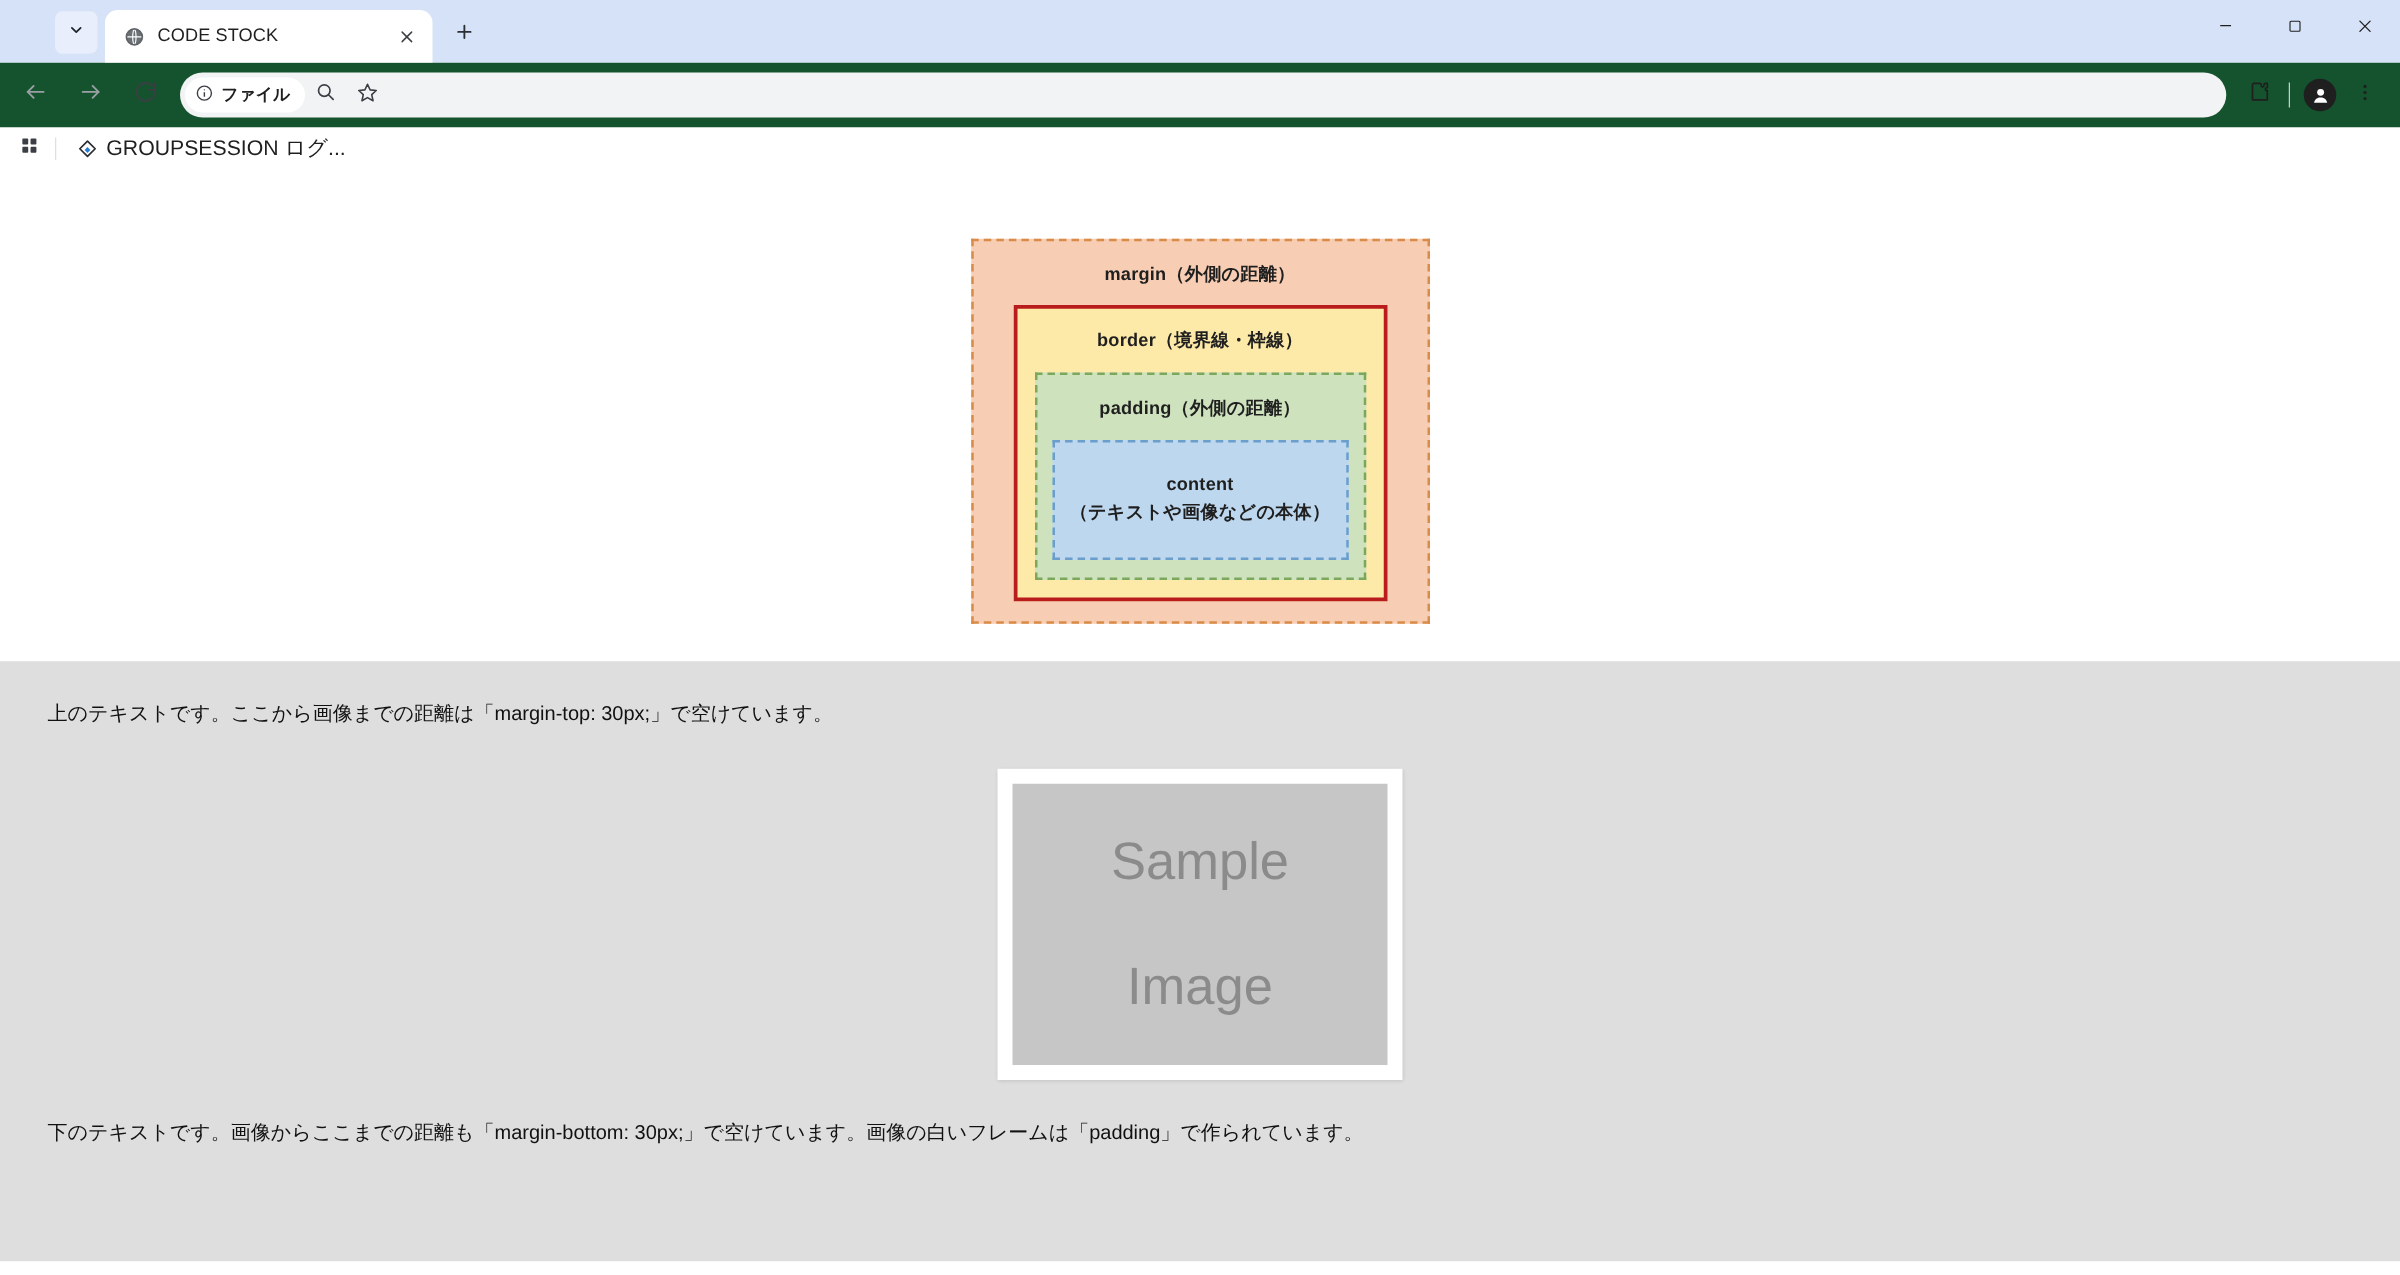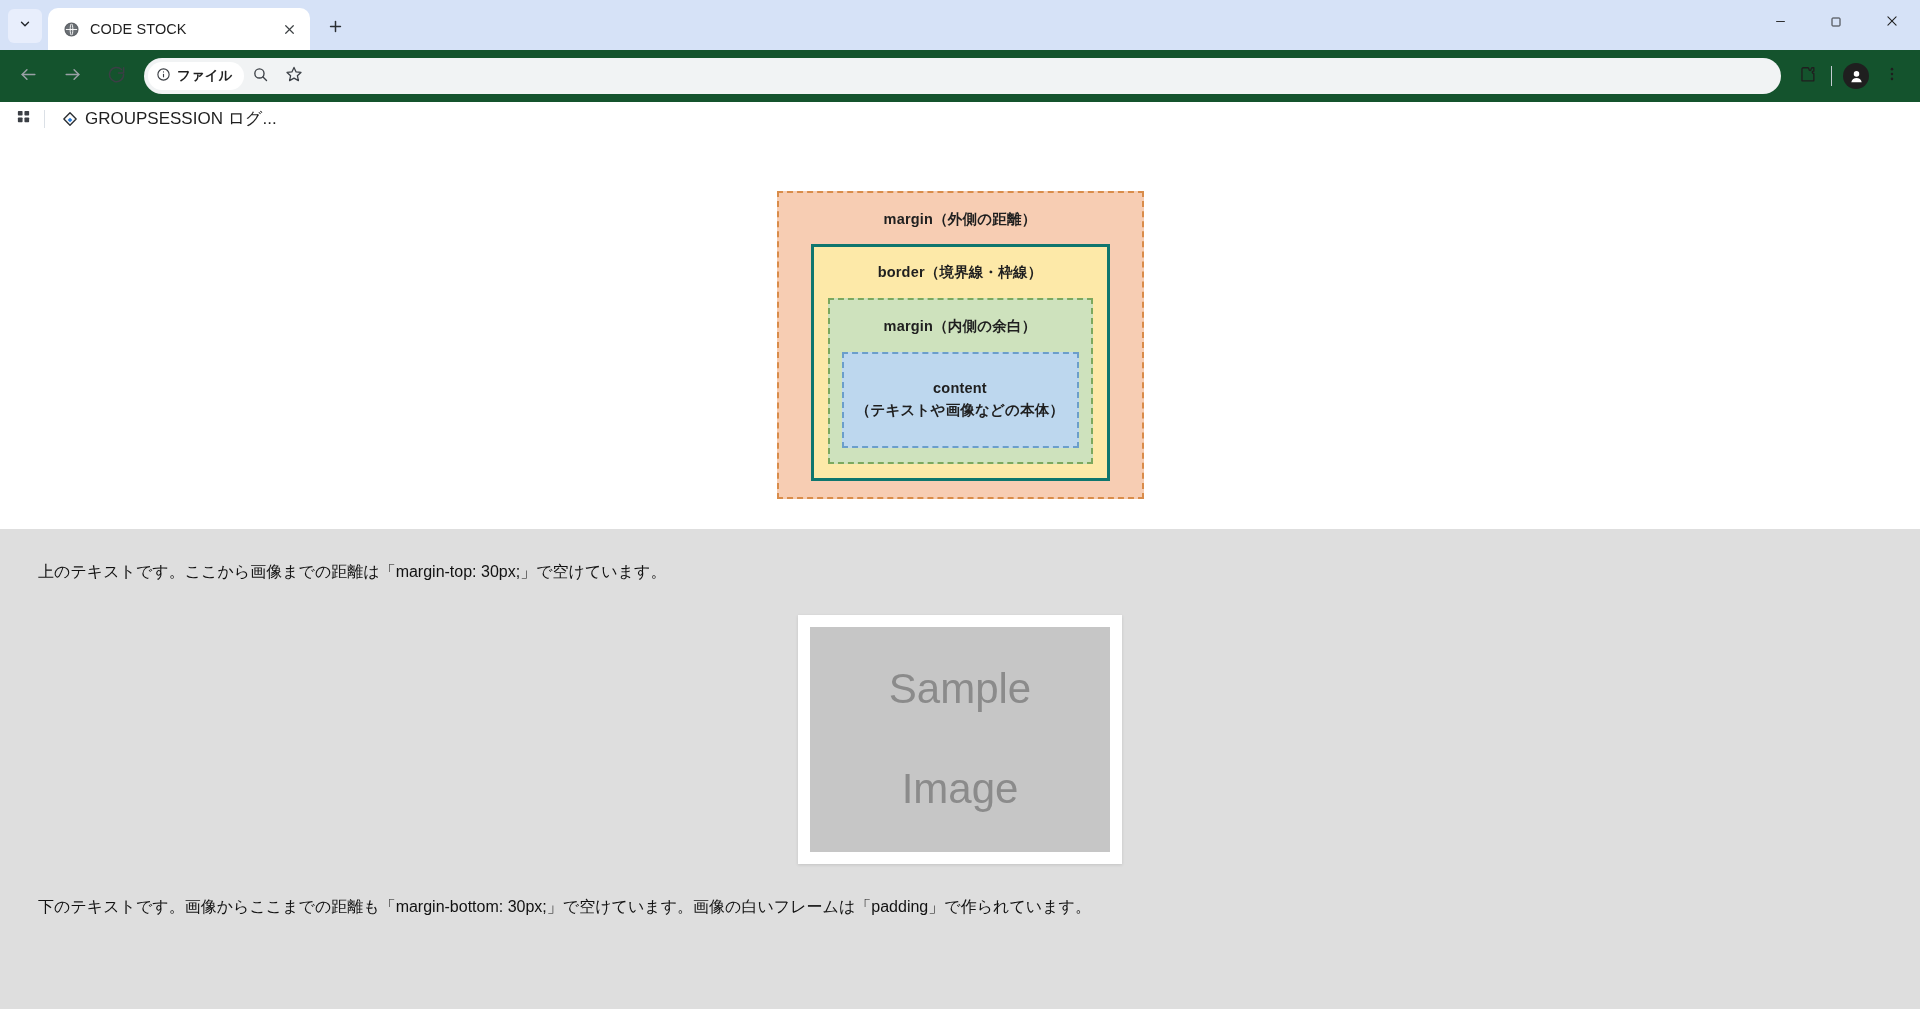--- a/index.html
+++ b/index.html
@@ -13,20 +13,21 @@
   
   .browser { width: 1920px; height: 1020px; display: flex; flex-direction: column; }
 
   .tabstrip {
     height: 50px;
     background: #d6e2f7;
     display: flex;
     align-items: flex-end;
     position: relative;
     flex: none;
+    padding-left: 36px;
   }
   .tab-list-btn {
     width: 34px; height: 34px;
     margin: 0 2px 7px 8px;
     border-radius: 6px;
     background: #e8eefc;
     display: flex; align-items: center; justify-content: center;
     color: #20242a;
   }
   .tab {
@@ -182,21 +183,21 @@
   .bm-label {
     text-align: center;
     font-size: 14.5px;
     font-weight: bold;
     color: #1f1f1f;
     letter-spacing: .2px;
   }
   .bm-border {
     margin-top: 15px;
     background: #fde9a8;
-    border: 3px solid #0f766e;
+    border: 3px solid #b91c1c;
     padding: 16px 14px 14px;
   }
   .bm-padding {
     margin-top: 16px;
     background: #cee2bd;
     border: 2px dashed #7ca85e;
     padding: 17px 12px 14px;
   }
   .bm-content {
     margin-top: 16px;
@@ -418,21 +419,21 @@
   <div class="viewport">
 
     <div class="boxmodel-wrap">
       <div class="bm-margin">
         <div class="bm-label">margin（外側の距離）</div>
 
         <div class="bm-border">
           <div class="bm-label">border（境界線・枠線）</div>
 
           <div class="bm-padding">
-            <div class="bm-label">margin（内側の余白）</div>
+            <div class="bm-label">padding（外側の距離）</div>
 
             <div class="bm-content">
               <div class="bm-label">content</div>
               <div class="bm-label">（テキストや画像などの本体）</div>
             </div>
           </div>
         </div>
       </div>
     </div>
 

